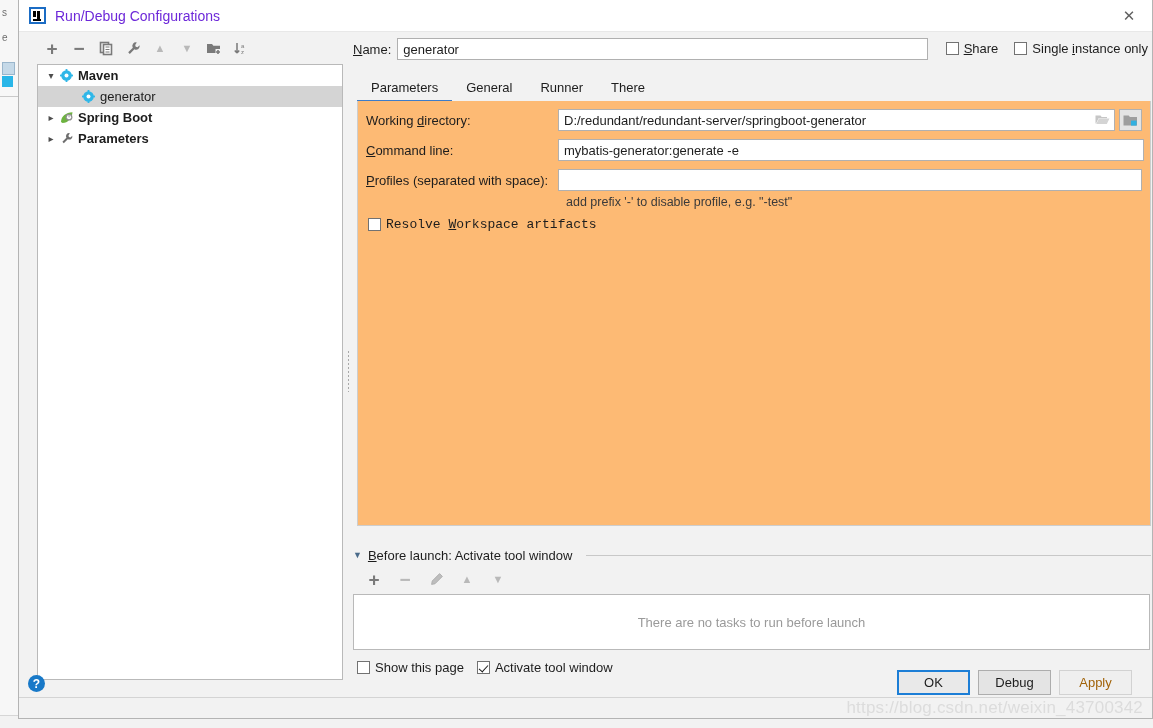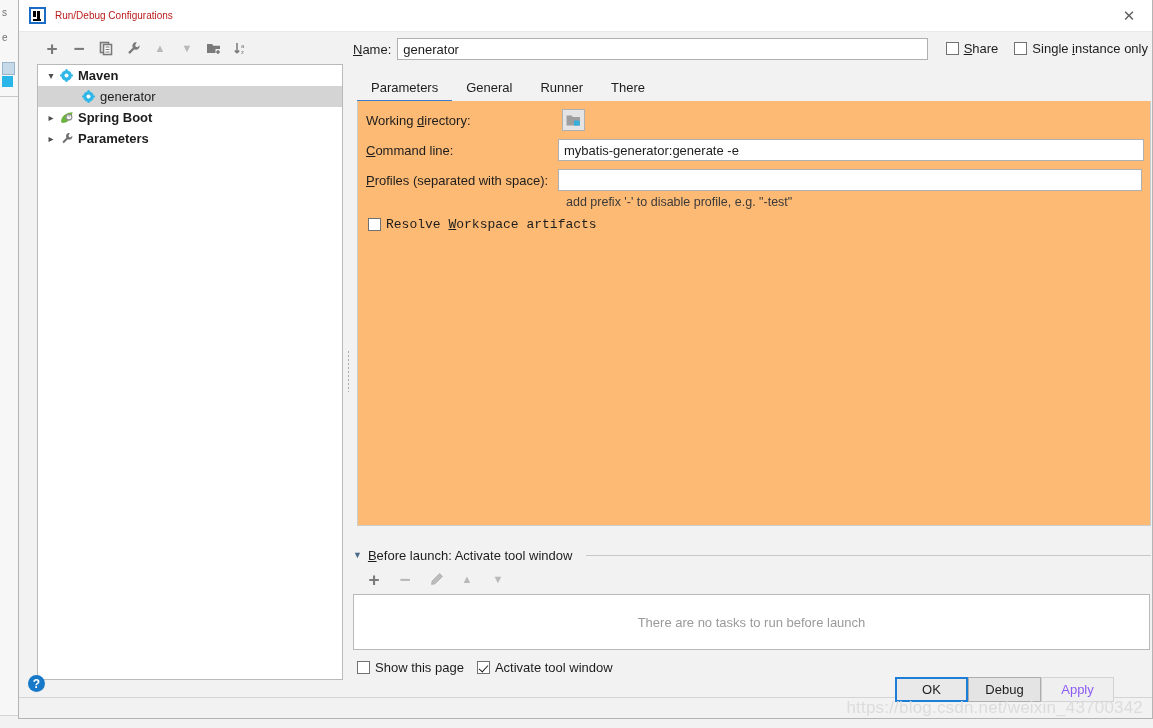--- a/index.html
+++ b/index.html
@@ -118,22 +118,22 @@
     box-shadow: -4px 0 0 0 transparent;
   }
   .ij-underscore {
     position: absolute;
     left: 12px; top: 23px;
     width: 9px; height: 2px;
     background: #000;
   }
   .title-text {
     margin-left: 9px;
-    font-size: 10px;
-    color: #b91c1c;
+    font-size: 14px;
+    color: #6d28d9;
   }
   .win-close {
     position: absolute;
     right: 0; top: 0;
     width: 46px; height: 31px;
     display: flex;
     align-items: center;
     justify-content: center;
     color: #606060;
     font-size: 15px;
@@ -430,44 +430,44 @@
     cursor: default;
   }
   .footer-sep {
     position: absolute;
     left: 0; top: 27px;
     width: 1133px; height: 1px;
     background: #d4d4d4;
   }
   .dlg-buttons {
     position: absolute;
-    right: 38px; top: 0;
-    display: flex;
-    margin-top: 7px;
+    right: 20px; top: 0;
+    display: flex;
+    gap: 8px;
   }
   .dlg-btn {
     min-width: 73px;
     height: 25px;
     background: #e4e4e4;
     border: 1px solid #adadad;
     box-sizing: border-box;
     font-family: "Liberation Sans", sans-serif;
     font-size: 13px;
     color: #1d1d1d;
     display: flex;
     align-items: center;
     justify-content: center;
     cursor: default;
   }
   .dlg-btn.default {
     border: 2px solid #1c7ed6;
     background: #e9e9e9;
   }
   .dlg-btn.disabled {
-    color: #8b5cf6;
+    color: #a16207;
     background: #efefef;
     border-color: #d2d2d2;
   }
 
   .watermark {
     position: absolute;
     right: 10px;
     bottom: 10px;
     font-size: 17px;
     color: #dcdcdc;
@@ -624,20 +624,29 @@
     <div class="tab active">Parameters</div>
     <div class="tab">General</div>
     <div class="tab">Runner</div>
     <div class="tab">There</div>
   </div>
 
   <div class="param-panel">
 
     <div class="field-row" style="top:8px">
       <span class="field-label">Working <span class="u">d</span>irectory:</span>
+      <span class="field-ctl">
+        <input id="wd-input" class="text-input" type="text" value="D:/redundant/redundant-server/springboot-generator" style="">
+        <span class="inline-folder-icon">
+          <svg width="15" height="13" viewBox="0 0 15 13">
+            <path d="M0.5 2.5h5l1.2 1.6H12v1.2H3.6L0.9 10.8 0.5 10z" fill="#c6c6c6"></path>
+            <path d="M3.9 5.6h10.6l-2.7 5.4H1.2z" fill="#d4d4d4"></path>
+          </svg>
+        </span>
+      </span>
       <span class="module-btn">
         <svg width="15" height="13" viewBox="0 0 15 13">
           <path d="M0.5 1.5h5.2l1.2 1.6h7.1v8.4H0.5z" fill="#9e9e9e"></path>
           <rect x="8" y="6.6" width="5.6" height="5" fill="#31b0e0"></rect>
         </svg>
       </span>
     </div>
 
     <div class="field-row" style="top:38px">
       <span class="field-label"><span class="u">C</span>ommand line:</span>

